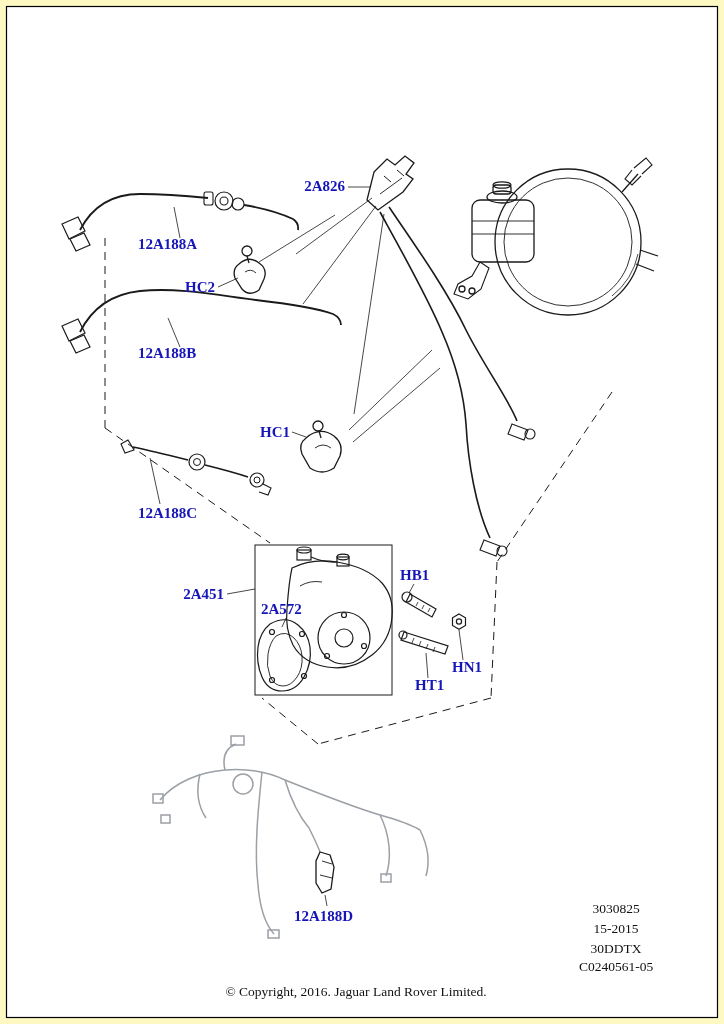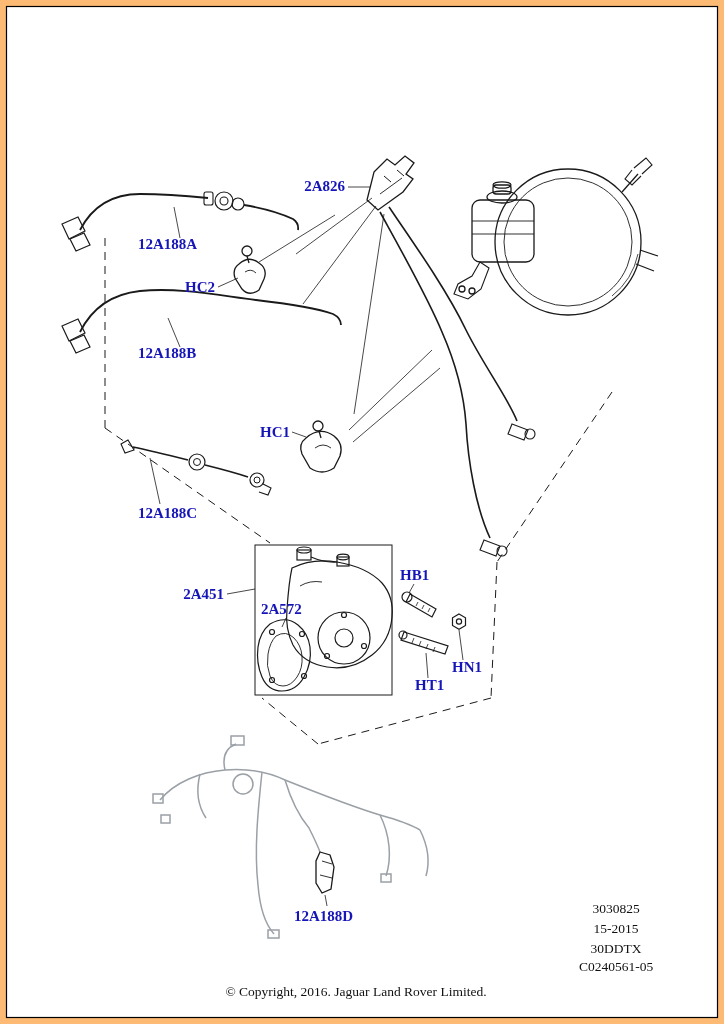--- a/index.html
+++ b/index.html
@@ -1,16 +1,16 @@
 <!DOCTYPE html>
 <html><head>
 <meta charset="utf-8">
 <style>
   html,body{margin:0;padding:0;background:#ffffff;}
-  .page{position:relative;width:724px;height:1024px;background:#fdba74;overflow:hidden;
+  .page{position:relative;width:724px;height:1024px;background:#fef9c3;overflow:hidden;
         font-family:"Liberation Serif", serif;}
   svg{position:absolute;inset:0;display:block;}
   .callout{font-family:"Liberation Serif", serif;font-weight:bold;font-size:15px;fill:#1515b8;cursor:pointer;}
   .meta{font-family:"Liberation Serif", serif;font-size:13.5px;fill:#111111;}
   .copyright{font-family:"Liberation Serif", serif;font-size:13.5px;fill:#111111;}
 </style>
 </head>
 <body>
 
 <div class="page">

